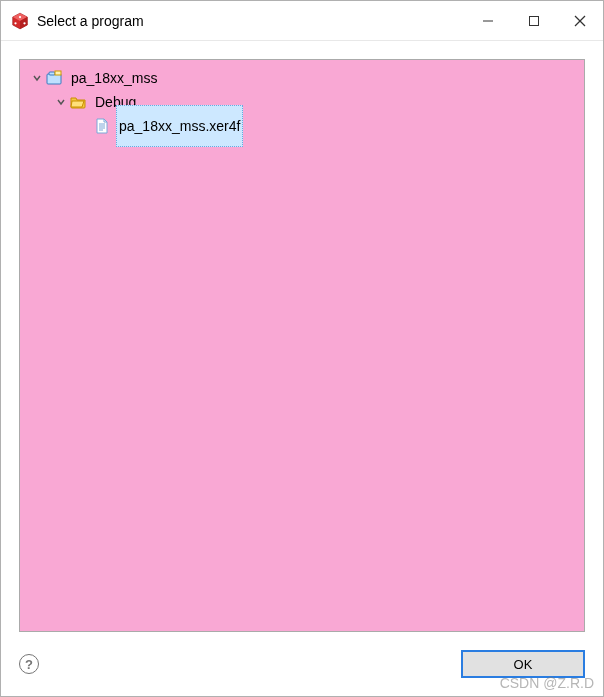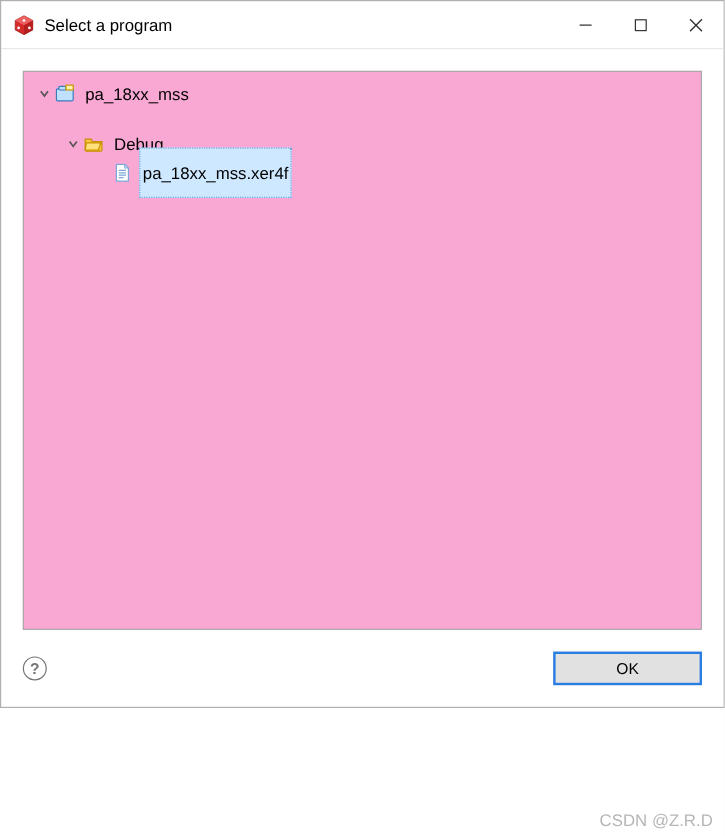--- a/index.html
+++ b/index.html
@@ -6,21 +6,21 @@
   html, body {
     margin: 0; padding: 0;
     width: 604px; height: 697px;
     font-family: "Segoe UI", Tahoma, sans-serif;
     font-size: 13px;
     background: #ffffff;
     color: #000;
     overflow: hidden;
   }
   .window {
-    width: 604px; height: 590px;
+    width: 604px; height: 697px;
     border: 1px solid #b0b0b0;
     display: flex;
     flex-direction: column;
     background: #fff;
   }
   .titlebar {
     height: 40px;
     display: flex;
     align-items: center;
     border-bottom: 1px solid #e8e8e8;
@@ -92,21 +92,21 @@
     font-size: 14px;
     color: #000;
     padding: 1px 3px;
   }
   .selected {
     background: #cde8ff;
     border: 1px dotted #6aa9e0;
     padding: 12px 2px;
   }
   .depth-1 { padding-left: 10px; }
-  .depth-2 { padding-left: 34px; margin-top: 18px; }
+  .depth-2 { padding-left: 34px; }
   .depth-3 { padding-left: 58px; }
 
   .button-row {
     height: 64px;
     display: flex;
     align-items: center;
     justify-content: flex-end;
     padding: 0 18px;
     gap: 8px;
   }

